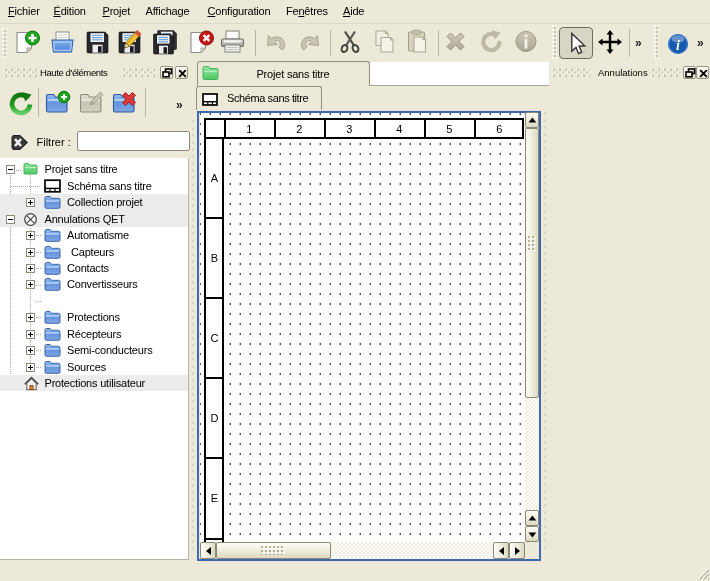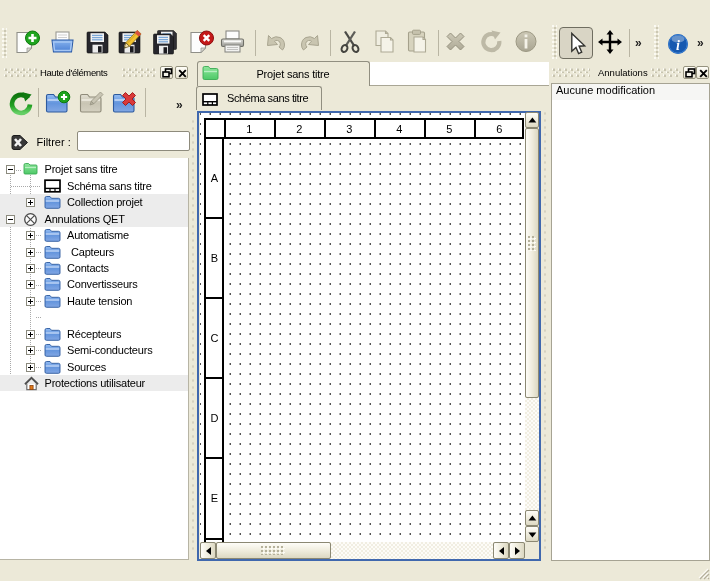--- a/index.html
+++ b/index.html
@@ -38,20 +38,29 @@
 .sbtnh{background:linear-gradient(90deg,#fefdf8,#eeebdb 55%,#dcd8c2);}
 .sbtn svg{position:absolute;left:0;top:0;}
 .track{position:absolute;background-color:#f1eee2;background-image:radial-gradient(circle at 1px 1px,#fdfcf8 0.9px,transparent 1.1px),radial-gradient(circle at 3px 3px,#fdfcf8 0.9px,transparent 1.1px);background-size:4px 4px;}
 .slider{position:absolute;border:1px solid #8b8873;border-radius:2px;box-sizing:border-box;}
 .gripv{position:absolute;background-image:radial-gradient(circle at 1.1px 1.1px,#b5b19b 1px,transparent 1.2px),radial-gradient(circle at 2.6px 2.6px,#fdfcf6 1px,transparent 1.2px);background-size:4px 4px;}
 #undolist{position:absolute;left:551px;top:83px;width:158.5px;height:478px;background:#fff;border:1px solid #a6a393;box-sizing:border-box;font-size:11px;}
 </style></head>
 <body>
 <div id="app">
 
+<div id="menubar">
+ <span style="left:8px"><u>F</u>ichier</span>
+ <span style="left:53.5px"><u>É</u>dition</span>
+ <span style="left:102.5px"><u>P</u>rojet</span>
+ <span style="left:145.5px">Afficha<u>g</u>e</span>
+ <span style="left:207.5px"><u>C</u>onfiguration</span>
+ <span style="left:286px">Fe<u>n</u>êtres</span>
+ <span style="left:343px"><u>A</u>ide</span>
+</div>
 
 <div class="handle" style="left:2px;top:28px;height:30px;"></div>
 <div class="ticon" style="left:15px;top:29px;" id="ic-new">
       <svg width="26" height="26" viewBox="0 0 26 26">
         <path d="M2 3.5 H16.5 V19 L12 23.5 H2 Z" fill="#fdfdfd" stroke="#8f8f88" stroke-width="1.1"></path>
         <path d="M16.5 19 L12 19 L12 23.5 Z" fill="#d9d9d2" stroke="#9b9b93" stroke-width="0.8"></path>
 <circle cx="17.5" cy="9" r="7" fill="#1fa41f" stroke="#0c7a0c" stroke-width="1"></circle>
 <path d="M17.5 5 V13 M13.5 9 H21.5" stroke="#fff" stroke-width="2.6"></path>
       </svg>
     </div>
@@ -459,37 +468,37 @@
 <defs>
               <linearGradient id="tfg" x1="0" y1="0" x2="0" y2="1">
                 <stop offset="0" stop-color="#92bbf2"></stop>
                 <stop offset="0.5" stop-color="#6495dd"></stop>
                 <stop offset="1" stop-color="#82a7e4"></stop>
               </linearGradient>
             </defs>
           </svg></div>
         <div class="txt" style="left:67px">Convertisseurs</div>
       </div>
-<div class="trow" style="top:134.7px">
-        <div class="ebox" style="left:25.5px;top:4.2px;">
-          <i></i>
-          <b></b>
-        </div>
-        <div class="tico" style="left:44px;"><svg width="17" height="14" viewBox="0 0 17 14">
-<path d="M1 12 V3 Q1 1.5 2.5 1.5 L6 1.5 L7.5 3.3 L14.5 3.3 Q16 3.3 16 4.8 V12 Q16 13.3 14.5 13.3 L2.5 13.3 Q1 13.3 1 12 Z" fill="url(#tfg)" stroke="#2d5a9e" stroke-width="0.9"></path>
-<path d="M1.8 6 H15.2" stroke="#c5d9f7" stroke-width="1.3"></path>
-<defs>
-              <linearGradient id="tfg" x1="0" y1="0" x2="0" y2="1">
-                <stop offset="0" stop-color="#92bbf2"></stop>
-                <stop offset="0.5" stop-color="#6495dd"></stop>
-                <stop offset="1" stop-color="#82a7e4"></stop>
-              </linearGradient>
-            </defs>
-          </svg></div>
-        <div class="txt" style="left:67px">Haute tension</div>
+<div class="trow" style="top:151.2px">
+        <div class="ebox" style="left:25.5px;top:4.2px;">
+          <i></i>
+          <b></b>
+        </div>
+        <div class="tico" style="left:44px;"><svg width="17" height="14" viewBox="0 0 17 14">
+<path d="M1 12 V3 Q1 1.5 2.5 1.5 L6 1.5 L7.5 3.3 L14.5 3.3 Q16 3.3 16 4.8 V12 Q16 13.3 14.5 13.3 L2.5 13.3 Q1 13.3 1 12 Z" fill="url(#tfg)" stroke="#2d5a9e" stroke-width="0.9"></path>
+<path d="M1.8 6 H15.2" stroke="#c5d9f7" stroke-width="1.3"></path>
+<defs>
+              <linearGradient id="tfg" x1="0" y1="0" x2="0" y2="1">
+                <stop offset="0" stop-color="#92bbf2"></stop>
+                <stop offset="0.5" stop-color="#6495dd"></stop>
+                <stop offset="1" stop-color="#82a7e4"></stop>
+              </linearGradient>
+            </defs>
+          </svg></div>
+        <div class="txt" style="left:67px">Protections</div>
       </div>
 <div class="trow" style="top:184.0px">
         <div class="ebox" style="left:25.5px;top:4.2px;">
           <i></i>
           <b></b>
         </div>
         <div class="tico" style="left:44px;"><svg width="17" height="14" viewBox="0 0 17 14">
 <path d="M1 12 V3 Q1 1.5 2.5 1.5 L6 1.5 L7.5 3.3 L14.5 3.3 Q16 3.3 16 4.8 V12 Q16 13.3 14.5 13.3 L2.5 13.3 Q1 13.3 1 12 Z" fill="url(#tfg)" stroke="#2d5a9e" stroke-width="0.9"></path>
 <path d="M1.8 6 H15.2" stroke="#c5d9f7" stroke-width="1.3"></path>
 <defs>
@@ -648,23 +657,20 @@
       <svg width="11" height="11" style="position:absolute;left:1px;top:1px;">
 <rect x="3.5" y="1" width="6" height="4.5" fill="none" stroke="#000" stroke-width="1.6"></rect>
 <rect x="1" y="4" width="6" height="4.8" fill="#f4f2e8" stroke="#000" stroke-width="1.6"></rect>
 </svg>
     </div>
 <div class="dbtn" style="left:696px;top:65.5px;" id="clbtn2">
       <svg width="11" height="11" style="position:absolute;left:1px;top:1px;">
 <path d="M2.2 2.2 L8.8 8.8 M8.8 2.2 L2.2 8.8" stroke="#000" stroke-width="1.9"></path>
 </svg>
     </div>
-<div id="undolist">
-      <div style="background:#f6f6f4;height:16px;padding-left:4px;box-sizing:border-box;">Aucune modification</div>
-    </div>
 
 <div class="abs" style="left:191.5px;top:120px;width:2px;height:430px;background-image:radial-gradient(circle at 1px 1.5px,#d5d1bf 1px,transparent 1.3px);background-size:2px 7px;"></div>
 <div class="abs" style="left:543.5px;top:112px;width:2px;height:440px;background-image:radial-gradient(circle at 1px 1.5px,#d5d1bf 1px,transparent 1.3px);background-size:2px 7px;"></div>
 
 <svg class="abs" style="left:696px;top:566px;" width="14" height="14">
  <g stroke-width="1.2">
  <line x1="12" y1="3" x2="3" y2="12" stroke="#fcfbf6"></line>
  <line x1="13" y1="4" x2="4" y2="13" stroke="#b4b09c"></line>
  <line x1="12" y1="7" x2="7" y2="12" stroke="#fcfbf6"></line>
  <line x1="13" y1="8" x2="8" y2="13" stroke="#b4b09c"></line>

